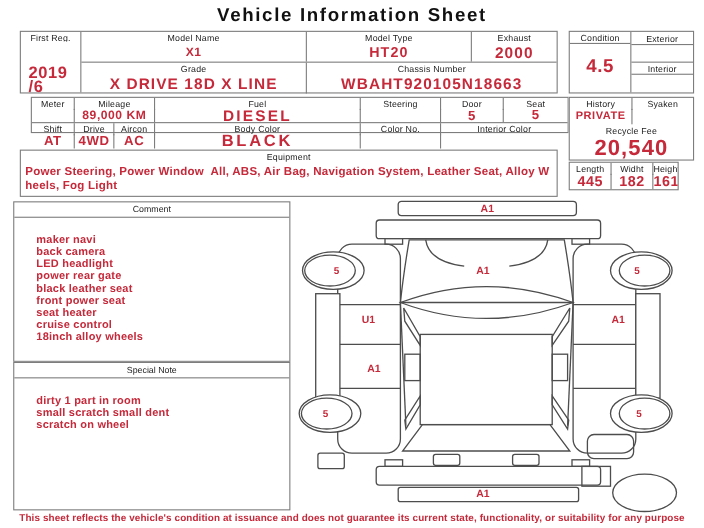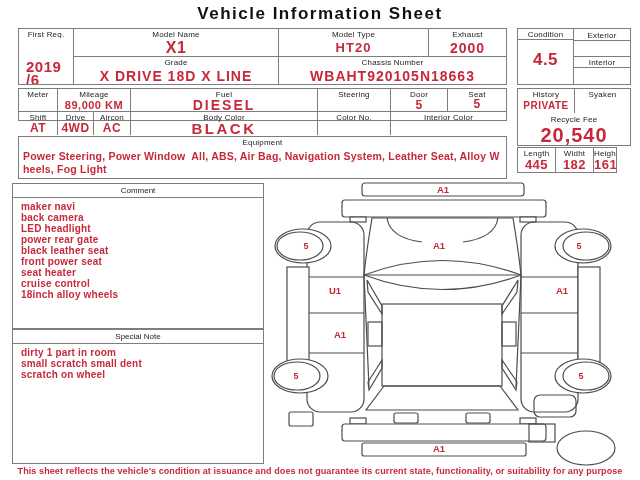--- a/index.html
+++ b/index.html
@@ -11,21 +11,21 @@
   .cell{box-sizing:border-box;border-right:1px solid #7d7d7d;display:flex;flex-direction:column;}
   .cell:last-child{border-right:none;justify-content:flex-end;}
   .hdr{font-size:8px;line-height:11px;height:11px;color:#222;text-align:center;
        letter-spacing:0.2px;box-sizing:border-box;white-space:nowrap;overflow:hidden;}
   .hdr.uline{border-bottom:1px solid #7d7d7d;}
   .val{color:#C5293A;font-weight:700;text-align:center;letter-spacing:0.5px;
        box-sizing:border-box;white-space:nowrap;overflow:hidden;}
   .title{width:640px;text-align:center;top:4px;left:0;font-size:17px;font-weight:700;
          letter-spacing:1.5px;color:#111;}
   .bb{border-bottom:1px solid #7d7d7d;}
-  .list{margin:0;padding:3px 0 0 8px;list-style:none;color:#C5293A;font-weight:700;
+  .list{margin:12px;padding:3px 0 0 8px;list-style:none;color:#C5293A;font-weight:700;
         font-size:10px;line-height:11px;letter-spacing:0.2px;}
   .secHdr{height:13px;line-height:13px;font-size:8px;text-align:center;color:#222;
           border-bottom:1px solid #7d7d7d;}
   .eqText{color:#C5293A;font-weight:700;font-size:10.5px;line-height:13px;padding:2px 4px;
           text-align:left;white-space:pre-wrap;word-break:break-all;letter-spacing:0.2px;}
   .footer{left:0;top:466px;width:640px;text-align:center;color:#C5293A;font-weight:700;
           font-size:9px;letter-spacing:0.1px;}
   svg text{font-family:"Liberation Sans",sans-serif;font-weight:700;fill:#C5293A;}
 </style>
 </head>
@@ -38,21 +38,21 @@
   <div class="box row" style="left:18px;top:28px;width:489px;height:57px">
     <div class="cell" style="width:57px">
       <div class="hdr">First Reg.</div>
       <div class="val" style="font-size:15px;line-height:15px;text-align:left;padding-left:7px;margin-top:21px">2019</div>
       <div class="val" style="font-size:15px;line-height:15px;text-align:left;padding-left:7px">/6</div>
     </div>
     <div style="flex:1;display:flex;flex-direction:column">
       <div class="row bb" style="height:28px">
         <div class="cell" style="width:205px">
           <div class="hdr">Model Name</div>
-          <div class="val" style="font-size:16px;line-height:16px">X1</div>
+          <div class="val" style="font-size:11px;line-height:16px">X1</div>
         </div>
         <div class="cell" style="width:150px">
           <div class="hdr">Model Type</div>
           <div class="val" style="font-size:13px;line-height:16px;letter-spacing:1px">HT20</div>
         </div>
         <div class="cell" style="width:77px">
           <div class="hdr">Exhaust</div>
           <div class="val" style="font-size:14px;line-height:16px;letter-spacing:1px">2000</div>
         </div>
       </div>
@@ -75,21 +75,21 @@
       <div class="val" style="font-size:17px;line-height:40px">4.5</div>
     </div>
     <div class="cell" style="width:57px">
       <div class="hdr uline">Exterior</div>
       <div class="val bb" style="font-size:10px;height:16px"></div>
       <div class="hdr uline">Interior</div>
       <div class="val" style="font-size:10px;height:16px"></div>
     </div>
   </div>
 
-  <div class="box" style="left:18px;top:88px;width:489px;height:33px">
+  <div class="box" style="left:28px;top:88px;width:489px;height:33px">
     <div class="row" style="height:10px">
       <div class="cell hdr" style="width:39px">Meter</div>
       <div class="cell hdr" style="width:73px">Mileage</div>
       <div class="cell hdr" style="width:187px">Fuel</div>
       <div class="cell hdr" style="width:73px">Steering</div>
       <div class="cell hdr" style="width:57px">Door</div>
       <div class="cell hdr" style="flex:1">Seat</div>
     </div>
     <div class="row bb" style="height:13px">
       <div class="cell val" style="width:39px;font-size:10px"></div>

